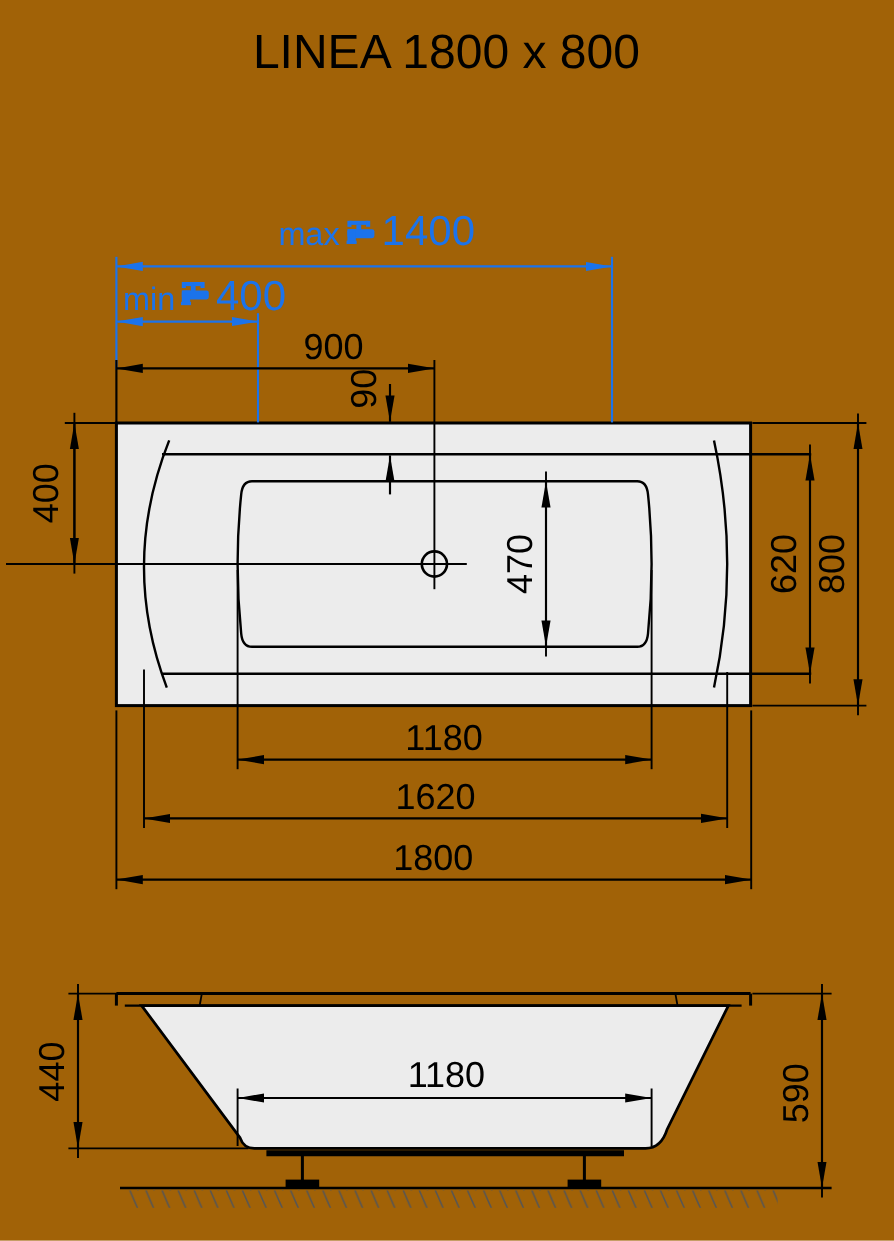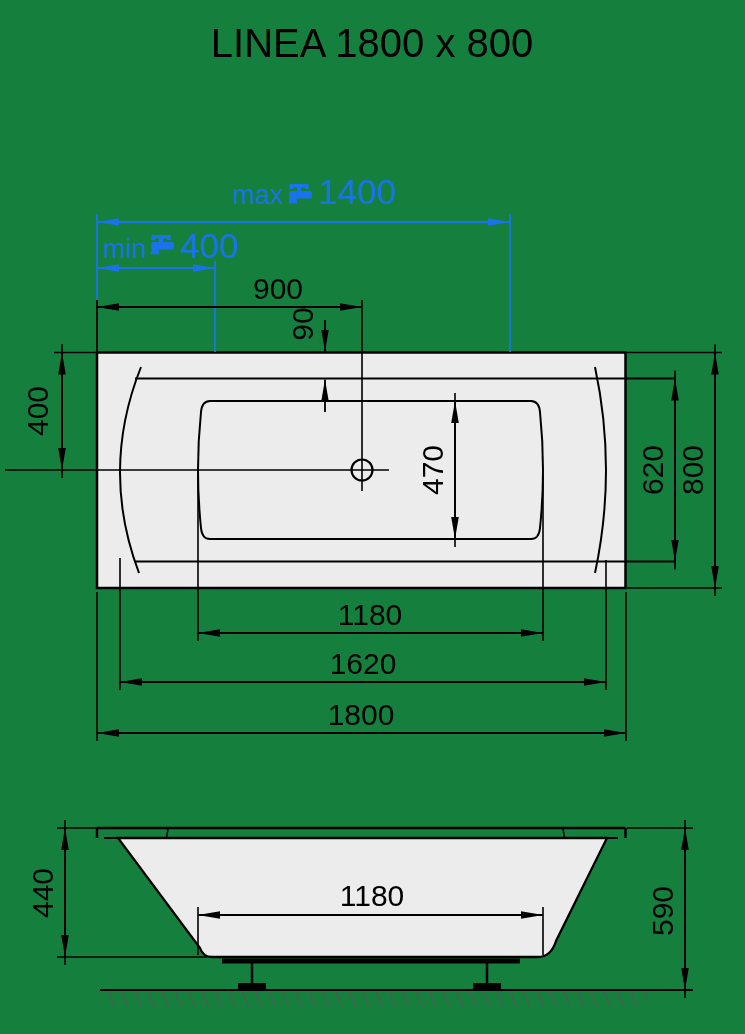--- a/index.html
+++ b/index.html
@@ -1,16 +1,16 @@
 <!DOCTYPE html>
 <html><head>
 <meta charset="utf-8">
 <style>
   html,body{margin:0;padding:0;background:#fff;}
-  #stage{width:745px;height:1034px;background:#15803d;position:relative;overflow:hidden;}
+  #stage{width:745px;height:1034px;background:#a16207;position:relative;overflow:hidden;}
   svg text{font-family:"Liberation Sans","DejaVu Sans",sans-serif;fill:#000;}
   .tt  {font-size:40px;text-anchor:middle;}
   .td  {font-size:30px;text-anchor:middle;}
   .tb  {font-size:35px;fill:#1b73eb;}
   .tbs {font-size:27px;fill:#1b73eb;}
   .ln  {stroke:#000;fill:none;stroke-width:1.8;}
   .ln15{stroke:#000;fill:none;stroke-width:1.5;}
   .ln16{stroke:#000;fill:none;stroke-width:1.6;}
   .ln2 {stroke:#000;fill:none;stroke-width:2;}
   .ln25{stroke:#000;fill:none;stroke-width:2.5;}

